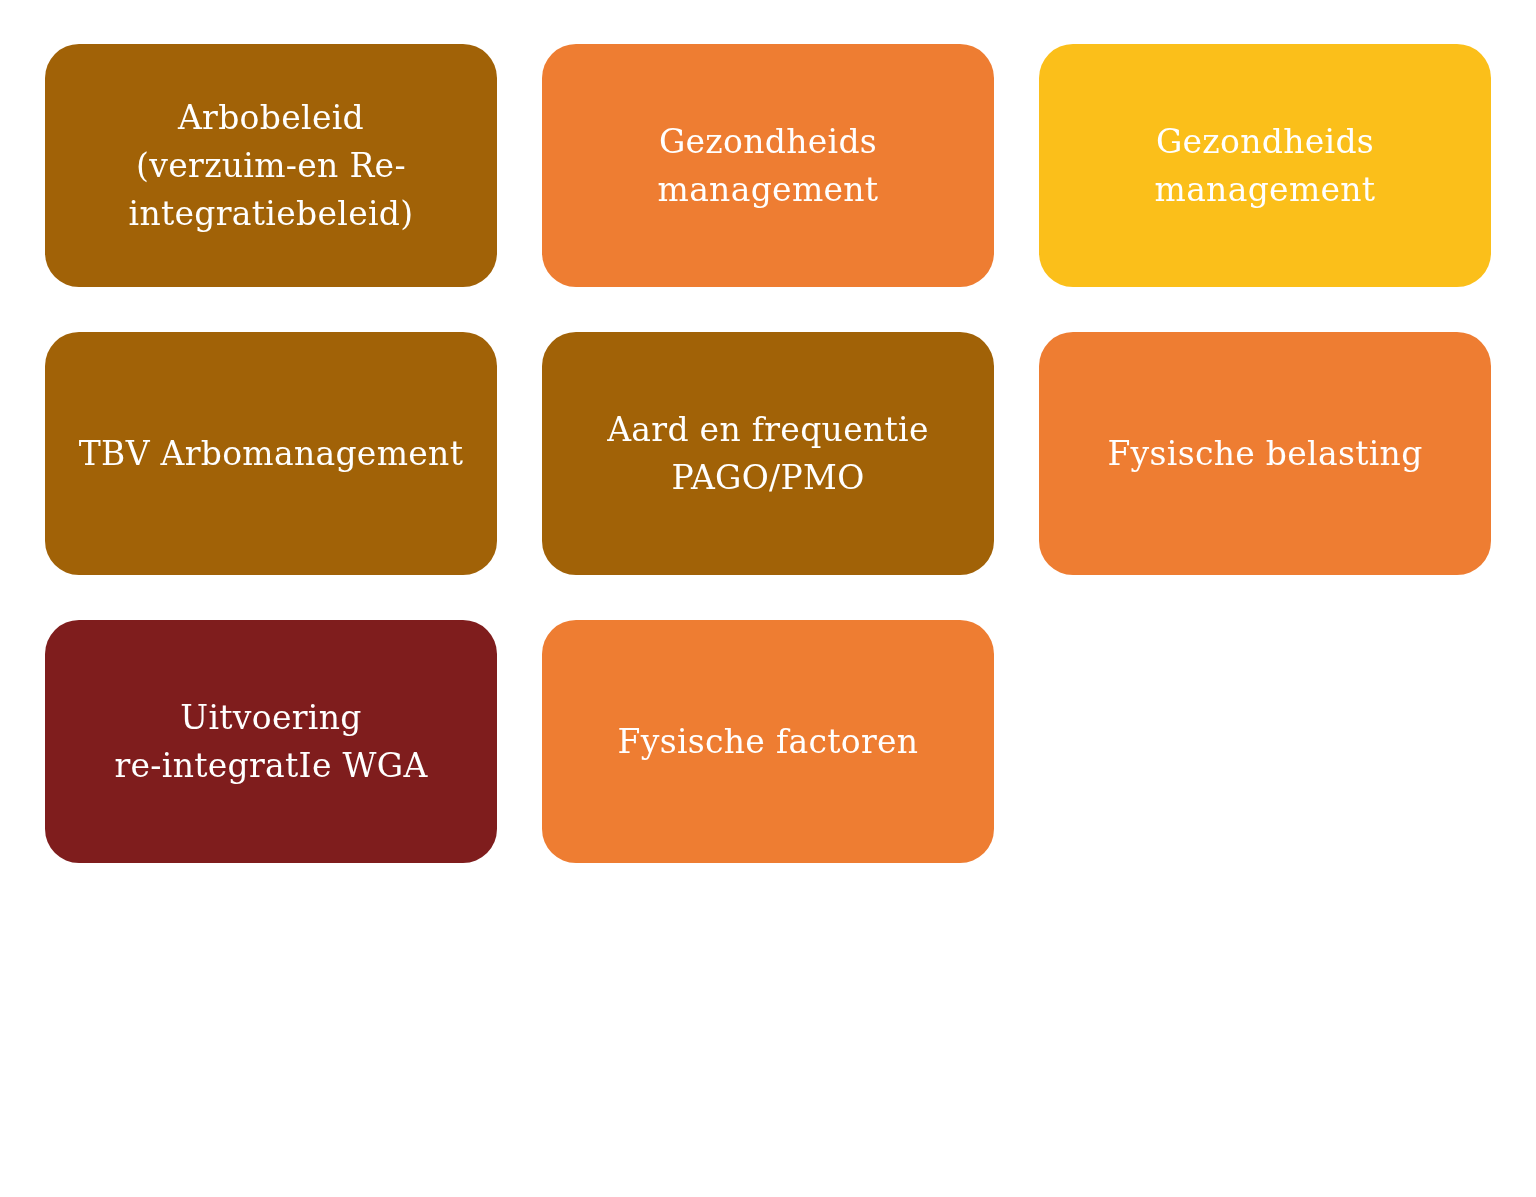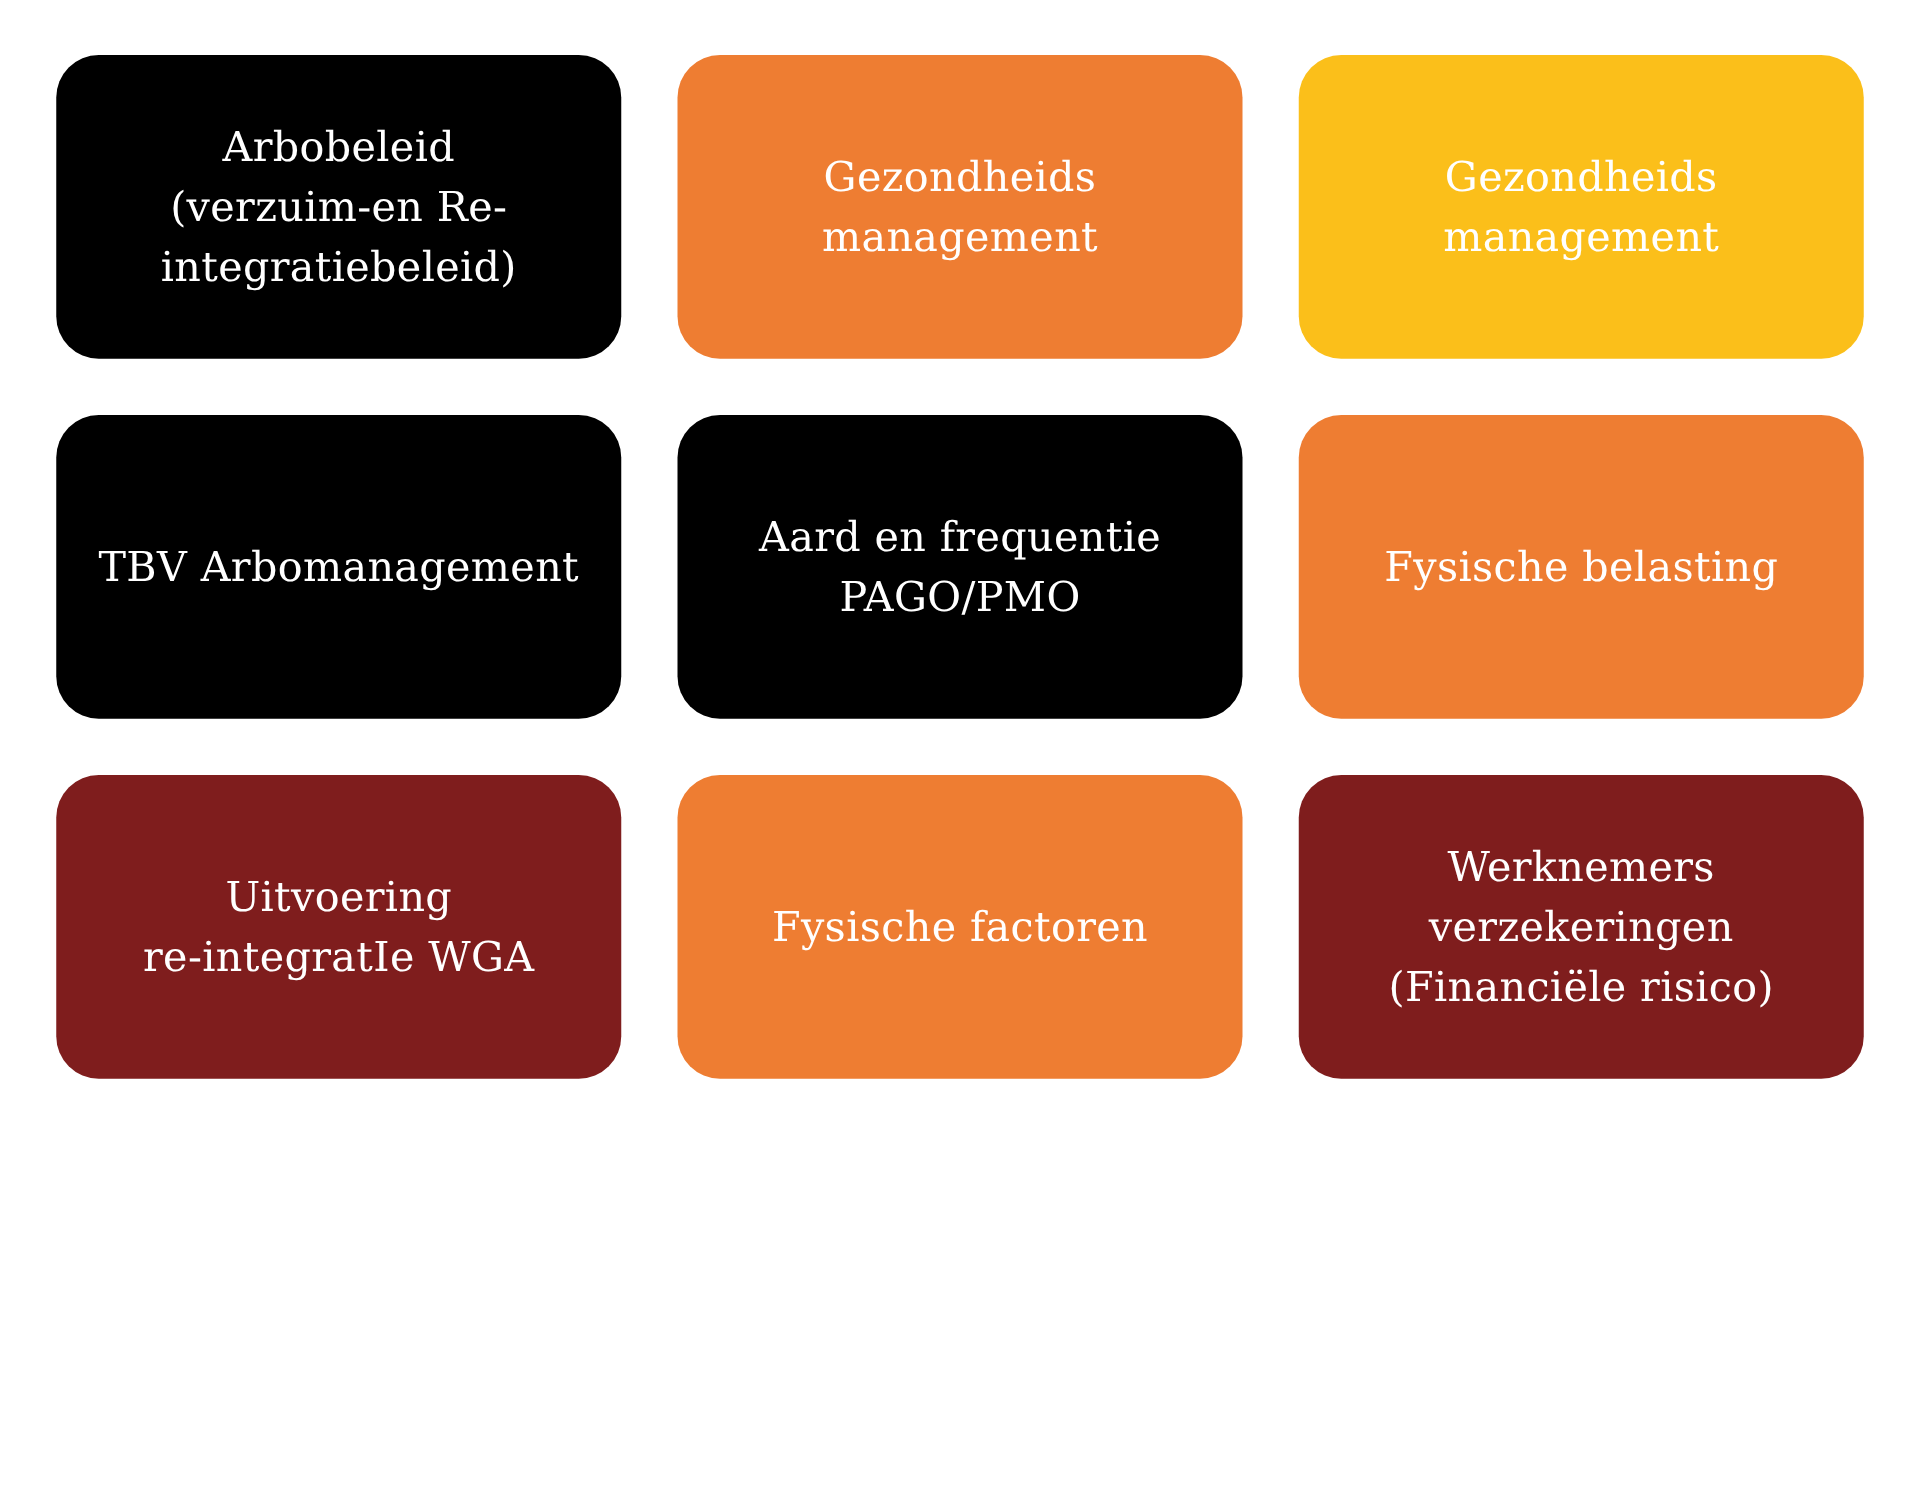--- a/index.html
+++ b/index.html
@@ -33,21 +33,21 @@
       font-family: "DejaVu Serif", "Liberation Serif", serif;
       font-size: 33px;
       line-height: 48px;
       padding: 0 14px;
       box-sizing: border-box;
       letter-spacing: 0.3px;
     }
     .tile .label {
       white-space: pre-line;
     }
-    .green { background: #000000; }
+    .green { background: #a16207; }
     .orange { background: #ee7d32; }
     .yellow { background: #fbbf1a; }
     .blue { background: #7f1d1d; }
   </style>
 </head>
 <body>
 
 <div class="grid">
   <div class="tile green">
     <span class="label">Arbobeleid
@@ -75,18 +75,13 @@
     <span class="label">Fysische belasting</span>
   </div>
   <div class="tile blue">
     <span class="label">Uitvoering
 re-integratIe WGA</span>
   </div>
 
   <div class="tile orange">
     <span class="label">Fysische factoren</span>
   </div>
-  <div class="tile blue">
-    <span class="label">Werknemers
-verzekeringen
-(Financiële risico)</span>
-  </div>
 </div>
 
 </body></html>

